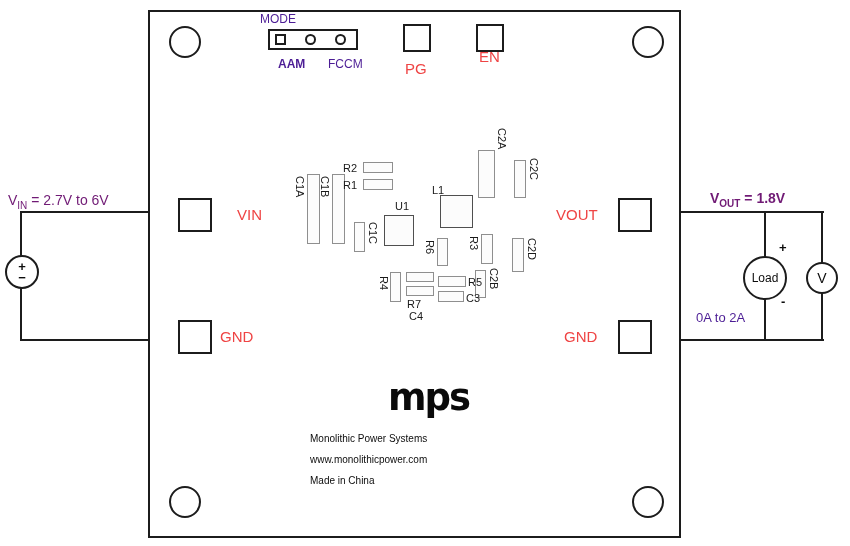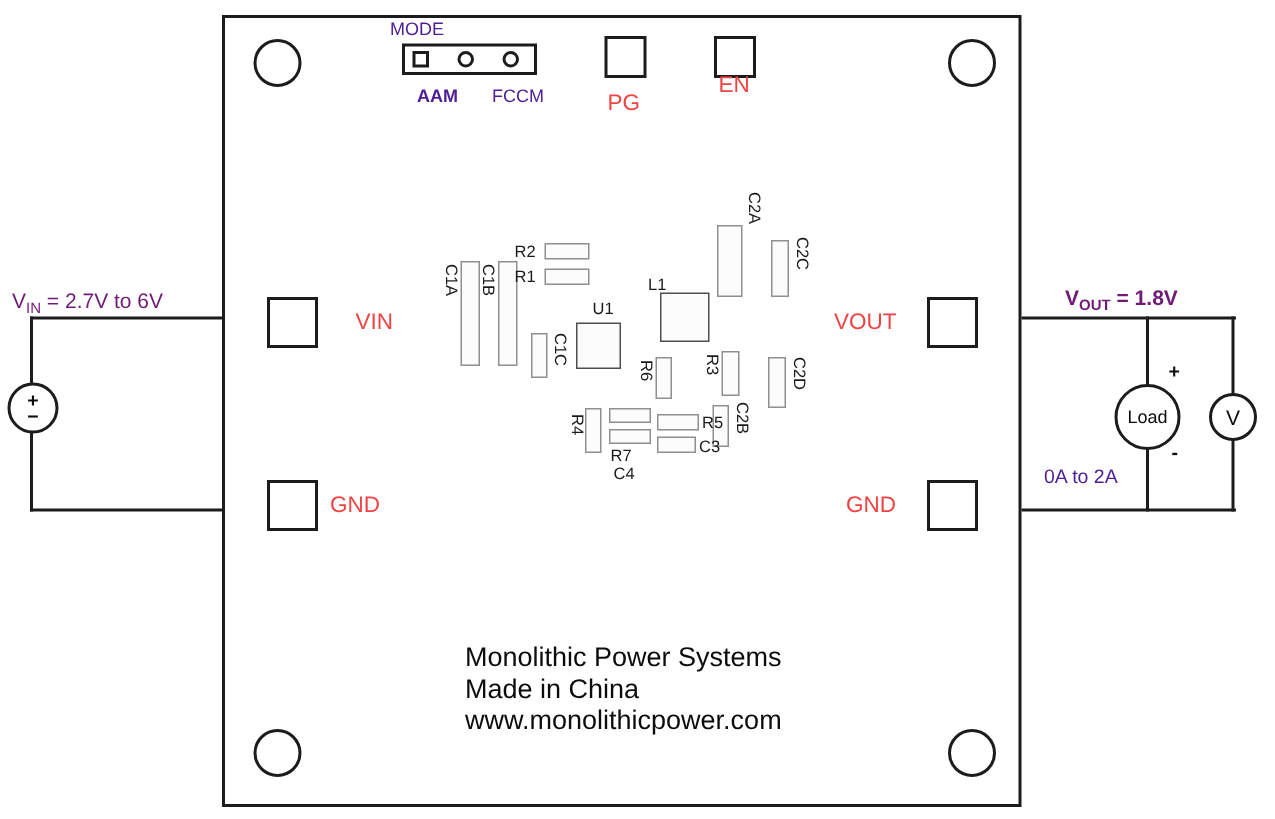--- a/index.html
+++ b/index.html
@@ -38,21 +38,21 @@
   .comp-label { position:absolute; font-size:11px; color:#1a1a1a; white-space:nowrap; line-height:12px; }
   .comp-label-v { writing-mode:vertical-rl; }
   .circle { position:absolute; border:2px solid #1c1c1c; border-radius:50%; background:#fff;
     box-sizing:border-box; display:flex; align-items:center; justify-content:center; }
   .vsource { flex-direction:column; font-size:13px; line-height:11px; font-weight:bold; }
   .ext-label { position:absolute; font-size:14px; color:#701a75; white-space:nowrap; }
   .ext-label sub { font-size:10px; }
   .sign-label { position:absolute; font-size:13px; font-weight:bold; color:#0c0c0c; }
   .logo { position:absolute; left:238px; top:364px; font-size:37px; font-weight:900;
     letter-spacing:-2px; color:#0a0a0a; font-family:"DejaVu Sans","Liberation Sans",sans-serif; }
-  .info { position:absolute; left:160px; top:416px; font-size:18px; line-height:21px; color:#0c0c0c; }
+  .info { position:absolute; left:160px; top:416px; font-size:10px; line-height:21px; color:#0c0c0c; }
 </style>
 </head>
 <body>
 
 <div class="canvas">
 
   <div class="ext-label" style="left:8px; top:192px;">
     <span>V</span><sub>IN</sub><span> = 2.7V to 6V</span>
   </div>
   <div class="wire" style="left:20px; top:211px; width:160px; height:2px;"></div>
@@ -146,20 +146,21 @@
     <div class="comp-rect" style="left:288px; top:279px; width:26px; height:11px;"></div>
     <div class="comp-label" style="left:316px; top:280px;">C3</div>
 
     <div class="comp-label comp-label-v" style="left:228px; top:264px;">R4</div>
     <div class="comp-rect" style="left:240px; top:260px; width:11px; height:30px;"></div>
     <div class="comp-rect" style="left:256px; top:260px; width:28px; height:10px;"></div>
     <div class="comp-rect" style="left:256px; top:274px; width:28px; height:10px;"></div>
     <div class="comp-label" style="left:257px; top:286px;">R7</div>
     <div class="comp-label" style="left:259px; top:298px;">C4</div>
 
+    <div class="logo">mps</div>
     <div class="info">
       <div>Monolithic Power Systems</div>
+      <div>www.monolithicpower.com</div>
       <div>Made in China</div>
-      <div>www.monolithicpower.com</div>
     </div>
 
   </div>
 </div>
 
 </body></html>

